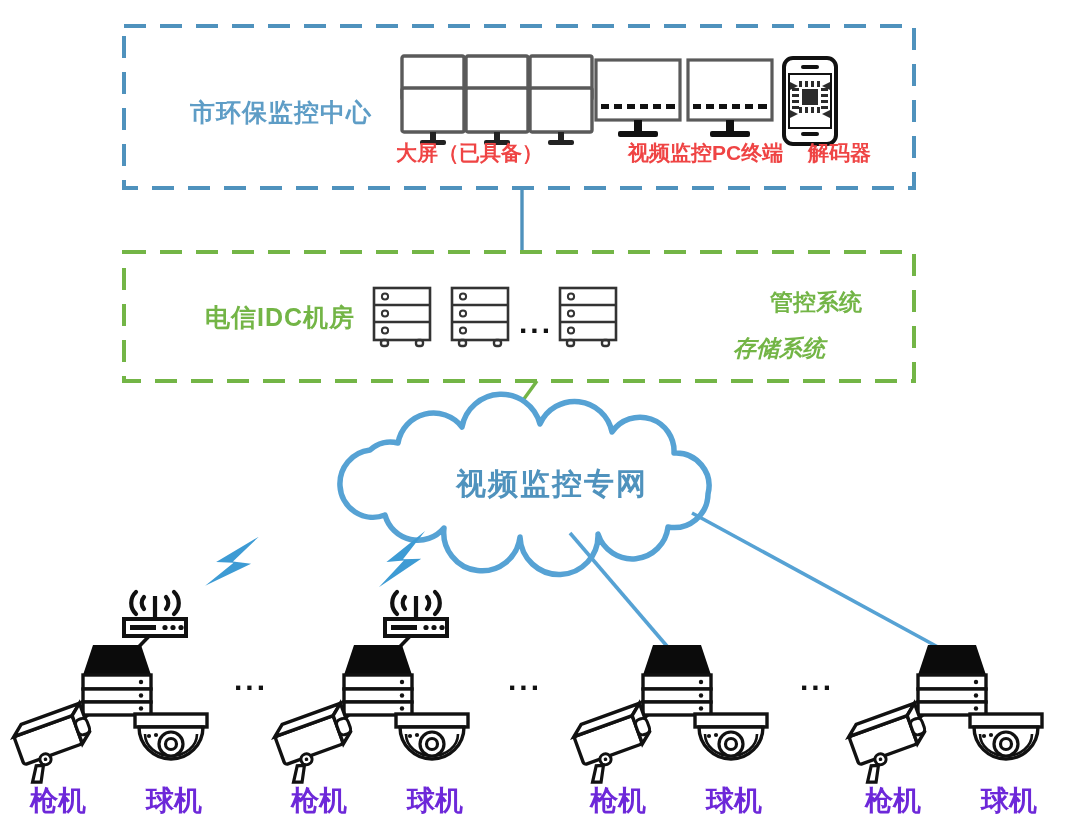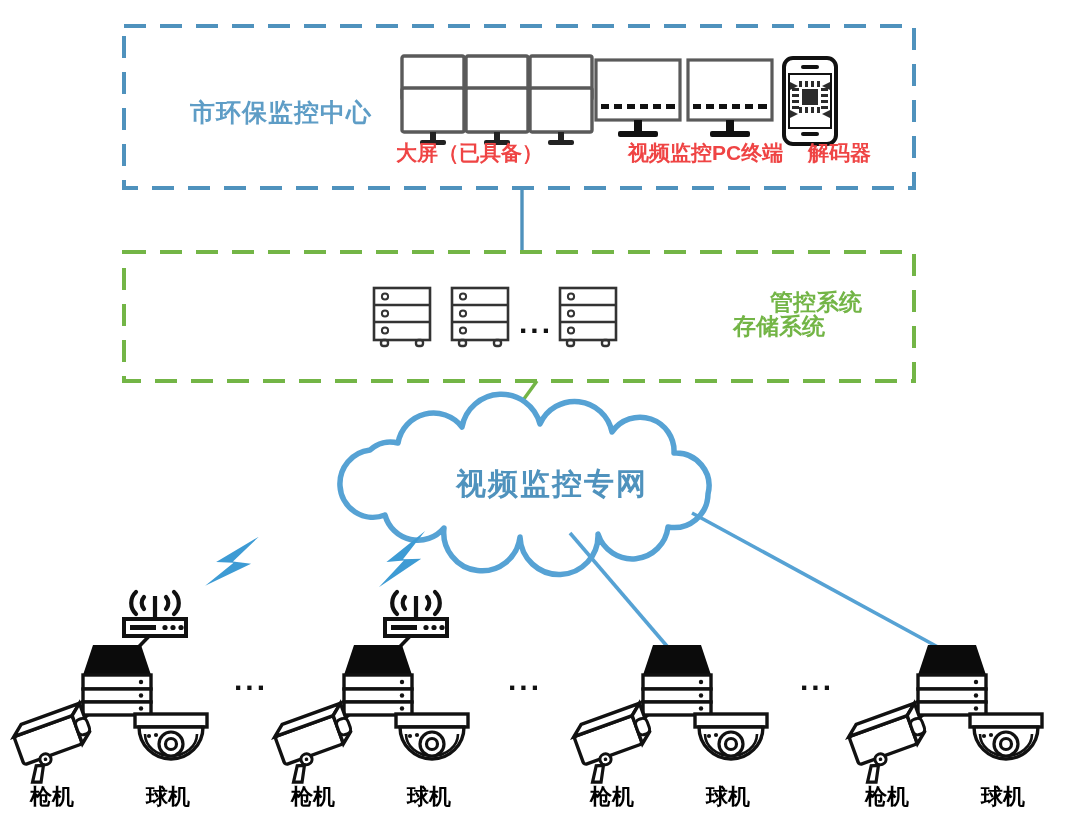--- a/index.html
+++ b/index.html
@@ -43,23 +43,23 @@
     color: #ef4444;
   }
   .cloud-text {
     font-size: 30px;
     font-weight: 700;
     color: #4f92bd;
     letter-spacing: 2px;
     margin-left: 36px;
   }
   .cam-label {
-    font-size: 22px;
-    font-weight: 700;
-    color: #000000;
+    font-size: 28px;
+    font-weight: 700;
+    color: #6d28d9;
   }
   .sys-line {
     font-size: 23px;
     font-weight: 700;
     color: #73b546;
   }
   .ellipsis-dots {
     position: absolute;
     font-size: 30px;
     font-weight: 900;
@@ -305,26 +305,27 @@
   </svg>
 
   <div class="lbl title-zone blue-text" style="left:190px; top:97px;">市环保监控中心</div>
 
   <div class="lbl cap-blue" style="left:396px; top:140px;">大屏（已具备）</div>
 
   <div class="lbl cap-blue" style="left:588px; top:140px;margin-left:40px;">视频监控PC终端</div>
 
   <div class="lbl cap-blue" style="left:808px; top:140px;">解码器</div>
 
+  <div class="lbl title-zone green-text" style="left:205px; top:302px;">电信IDC机房</div>
 
   <div class="ellipsis-dots" style="left:519px; top:308px;">...</div>
 
   <div class="lbl sys-line" style="left:770px; top:288px;">管控系统</div>
 
-  <div class="lbl sys-line" style="left:733px; top:312px;">存储系统</div>
+  <div class="lbl sys-line" style="left:733px; top:334px;font-style:italic;">存储系统</div>
 
   <div class="lbl cloud-text" style="left:420px; top:465px;">视频监控专网</div>
 
   <div class="lbl cam-label" style="left:30px; top:783px;">枪机</div>
   <div class="lbl cam-label" style="left:146px; top:783px;">球机</div>
 
   <div class="lbl cam-label" style="left:291px; top:783px;">枪机</div>
   <div class="lbl cam-label" style="left:407px; top:783px;">球机</div>
 
   <div class="lbl cam-label" style="left:590px; top:783px;">枪机</div>

